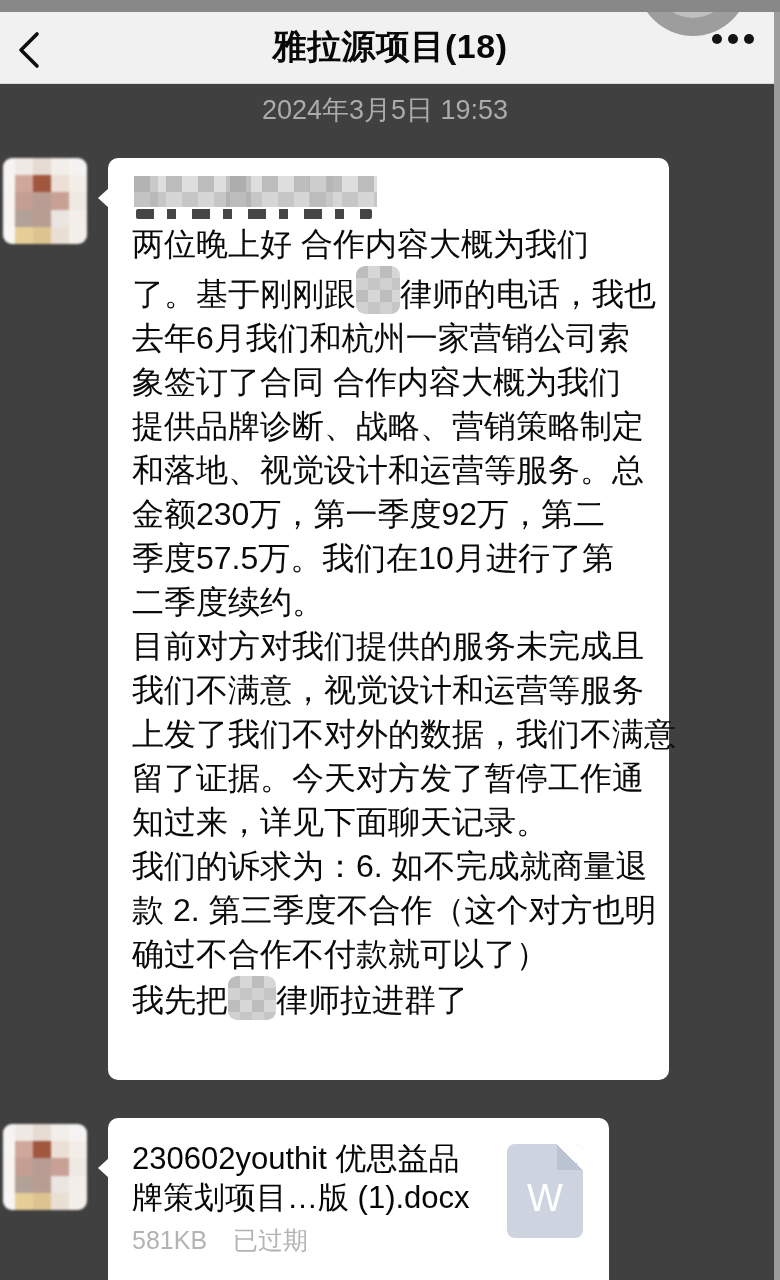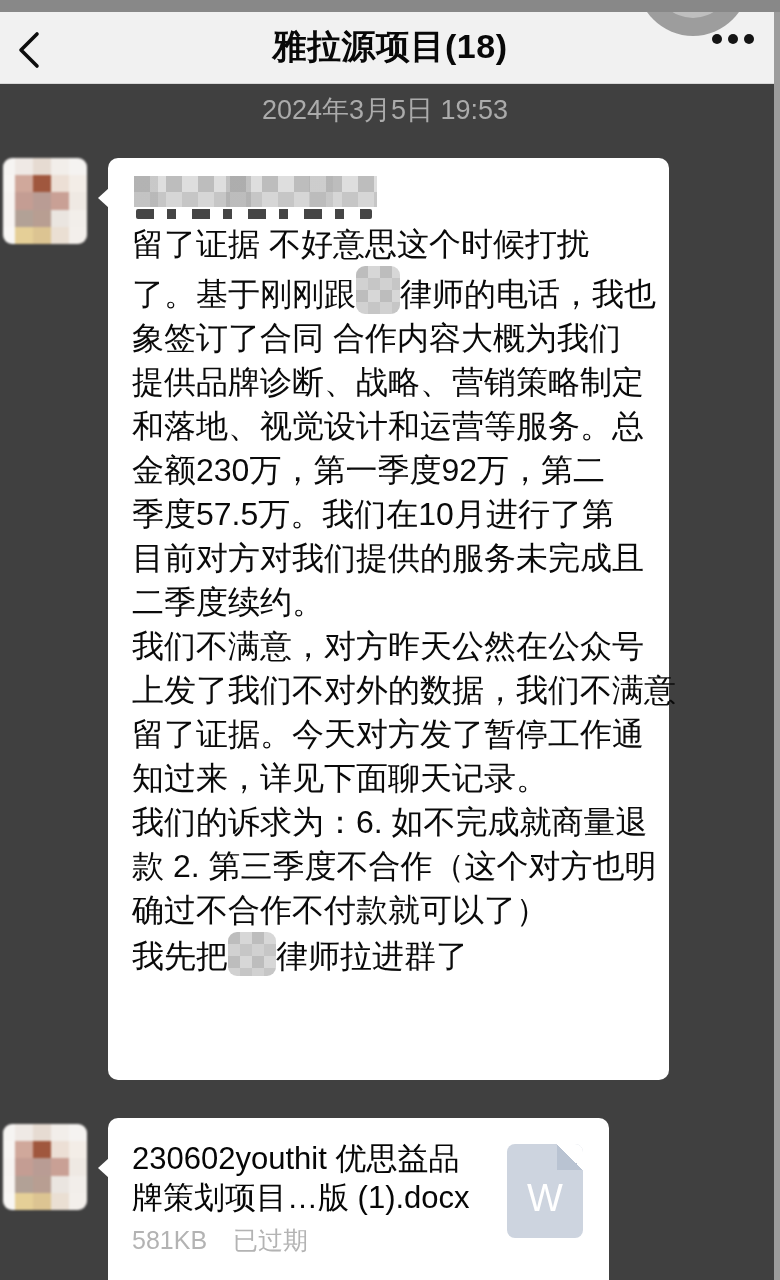--- a/index.html
+++ b/index.html
@@ -157,30 +157,31 @@
         <div style="background: rgb(234, 223, 211);"></div>
         <div style="background: rgb(243, 239, 235);"></div>
       </div>
     <div class="bubble msg-bubble">
       <div class="bubble-tail"></div>
       <div class="name-row">
         <div class="name-mosaic"></div>
         <div class="name-remnant"></div>
       </div>
       <div class="msg-text">
-          <div class="msg-line">留了证据 不好意思这个时候打扰</div>
+          <div class="msg-line">两位晚上好 合作内容大概为我们</div>
           <div class="msg-line">了。基于刚刚跟<span class="inline-redact" style="width: 44px; height: 48px;"></span>律师的电话，我也</div>
+          <div class="msg-line">去年6月我们和杭州一家营销公司索</div>
           <div class="msg-line">象签订了合同 合作内容大概为我们</div>
           <div class="msg-line">提供品牌诊断、战略、营销策略制定</div>
           <div class="msg-line">和落地、视觉设计和运营等服务。总</div>
           <div class="msg-line">金额230万，第一季度92万，第二</div>
           <div class="msg-line">季度57.5万。我们在10月进行了第</div>
+          <div class="msg-line">二季度续约。</div>
           <div class="msg-line">目前对方对我们提供的服务未完成且</div>
-          <div class="msg-line">二季度续约。</div>
-          <div class="msg-line">我们不满意，对方昨天公然在公众号</div>
+          <div class="msg-line">我们不满意，视觉设计和运营等服务</div>
           <div class="msg-line">上发了我们不对外的数据，我们不满意</div>
           <div class="msg-line">留了证据。今天对方发了暂停工作通</div>
           <div class="msg-line">知过来，详见下面聊天记录。</div>
           <div class="msg-line">我们的诉求为：6. 如不完成就商量退</div>
           <div class="msg-line">款 2. 第三季度不合作（这个对方也明</div>
           <div class="msg-line">确过不合作不付款就可以了）</div>
           <div class="msg-line">我先把<span class="inline-redact" style="width: 48px; height: 44px;"></span>律师拉进群了</div>
         </div>
     </div>
 

